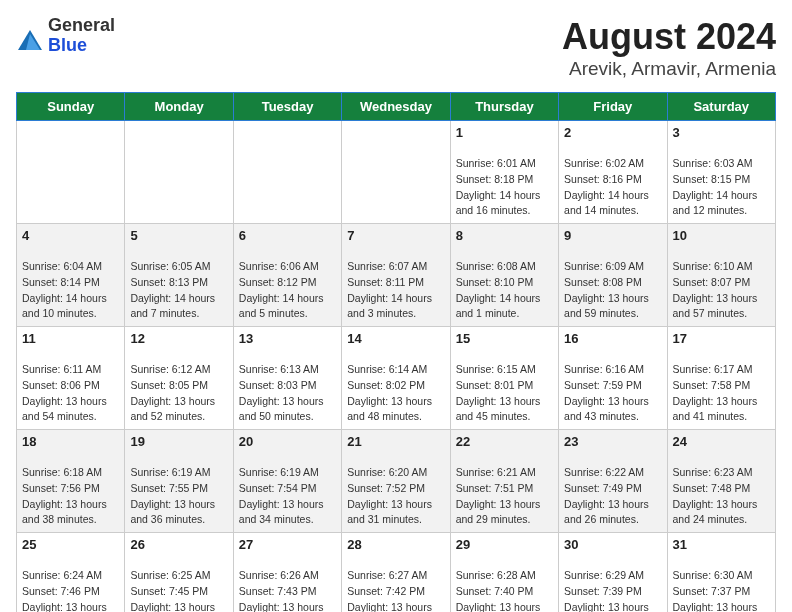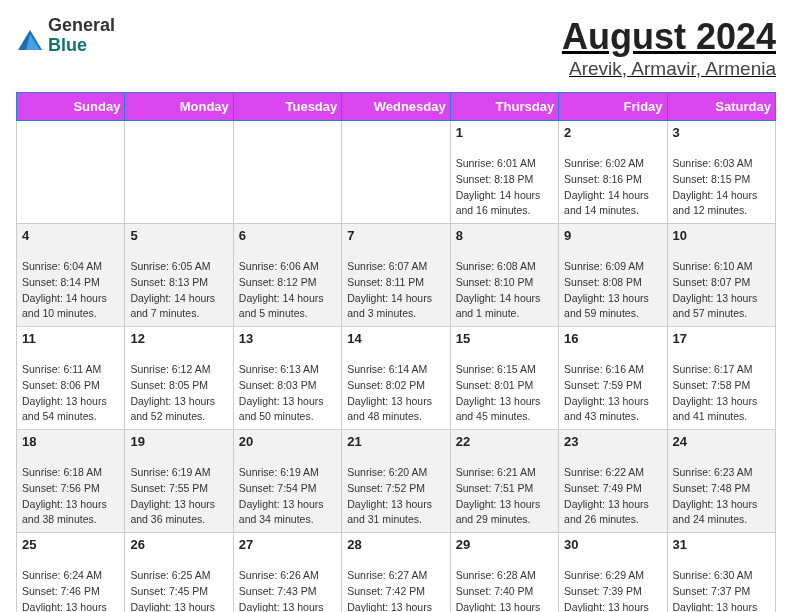--- a/index.html
+++ b/index.html
@@ -23,52 +23,51 @@
     }
     .logo-text-general {
       font-size: 18px;
       font-weight: bold;
       color: #333;
       line-height: 1.1;
     }
     .logo-text-blue {
       font-size: 18px;
       font-weight: bold;
-      color: #0f766e;
+      color: #1d4ed8;
       line-height: 1.1;
     }
     .logo-icon {
       width: 28px;
       height: 28px;
     }
     .title-area {
       text-align: right;
-      text-decoration: underline;
     }
     .main-title {
       font-size: 36px;
       font-weight: bold;
       color: #222;
     }
     .subtitle {
       font-size: 19px;
       color: #444;
     }
     table {
       width: 100%;
       border-collapse: collapse;
       table-layout: fixed;
     }
     thead th {
-      background-color: #d946ef;
+      background-color: #15803d;
       color: #fff;
       font-size: 13px;
       font-weight: bold;
       padding: 6px 4px;
-      text-align: right;
+      text-align: center;
       border: 1px solid #2b7cd3;
     }
     tbody td {
       border: 1px solid #ccc;
       vertical-align: top;
       padding: 4px 5px;
       font-size: 11px;
       color: #222;
       height: 90px;
     }

